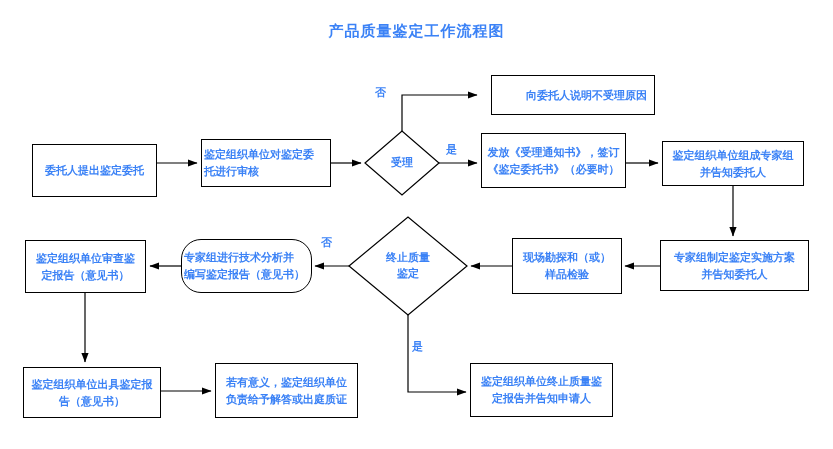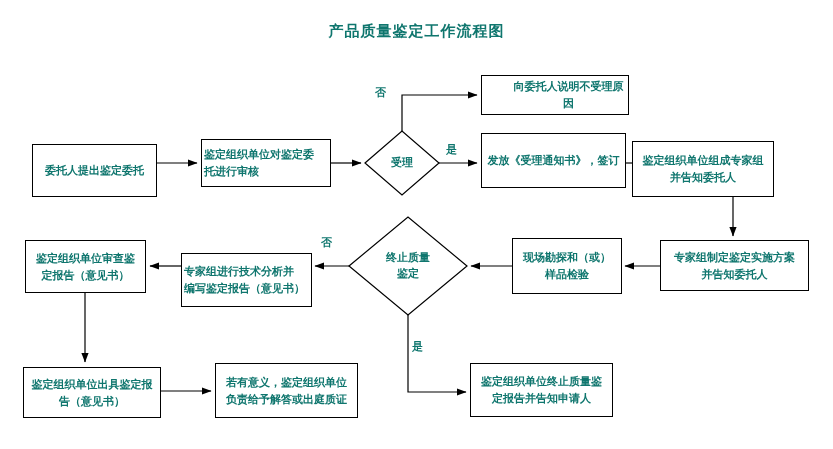--- a/index.html
+++ b/index.html
@@ -1,18 +1,18 @@
 <!DOCTYPE html>
 <html><head>
 <meta charset="utf-8">
 <style>
   html,body{margin:0;padding:0;background:#ffffff;}
   .canvas{
     position:relative;width:833px;height:449px;background:#ffffff;
-    font-family:"DejaVu Sans","Liberation Sans",sans-serif;color:#0f766e;overflow:hidden;
+    font-family:"DejaVu Sans","Liberation Sans",sans-serif;color:#3b82f6;overflow:hidden;
   }
   .title{
     position:absolute;left:0;top:22px;width:833px;text-align:center;
     font-size:15px;font-weight:bold;letter-spacing:1px;
   }
   .node{
     position:absolute;border:1px solid #000;background:#fff;box-sizing:border-box;
     display:flex;flex-direction:column;justify-content:center;align-items:center;
     font-size:11px;font-weight:bold;line-height:17px;text-align:center;padding:2px;
   }
@@ -60,44 +60,45 @@
 
   <div class="node" style="left:32px;top:144px;width:125px;height:53px;">
     <span>委托人提出鉴定委托</span>
   </div>
 
   <div class="node align-left" style="left:201px;top:139px;width:130px;height:48px;">
     <span>鉴定组织单位对鉴定委</span>
     <span>托进行审核</span>
   </div>
 
-  <div class="node" style="left:481px;top:75px;width:148px;height:40px;padding-left:29px;">
+  <div class="node" style="left:491px;top:75px;width:164px;height:40px;padding-left:29px;">
     <span>向委托人说明不受理原因</span>
   </div>
 
   <div class="node" style="left:481px;top:133px;width:145px;height:55px;">
     <span>发放《受理通知书》，签订</span>
+    <span>《鉴定委托书》（必要时）</span>
   </div>
 
-  <div class="node" style="left:632px;top:141px;width:142px;height:56px;font-family:Liberation Serif, serif;">
+  <div class="node" style="left:662px;top:141px;width:142px;height:45px;font-family:Liberation Serif, serif;">
     <span>鉴定组织单位组成专家组</span>
     <span>并告知委托人</span>
   </div>
 
   <div class="node" style="left:660px;top:240px;width:149px;height:51px;">
     <span>专家组制定鉴定实施方案</span>
     <span>并告知委托人</span>
   </div>
 
   <div class="node" style="left:512px;top:238px;width:110px;height:56px;">
     <span>现场勘探和（或）</span>
     <span>样品检验</span>
   </div>
 
-  <div class="node align-left" style="left:181px;top:253px;width:131px;height:54px;">
+  <div class="node align-left" style="left:181px;top:239px;width:131px;height:54px;border-radius:20px;">
     <span>专家组进行技术分析并</span>
     <span>编写鉴定报告（意见书）</span>
   </div>
 
   <div class="node" style="left:25px;top:240px;width:121px;height:53px;">
     <span>鉴定组织单位审查鉴</span>
     <span>定报告（意见书）</span>
   </div>
 
   <div class="node" style="left:23px;top:367px;width:138px;height:51px;">

